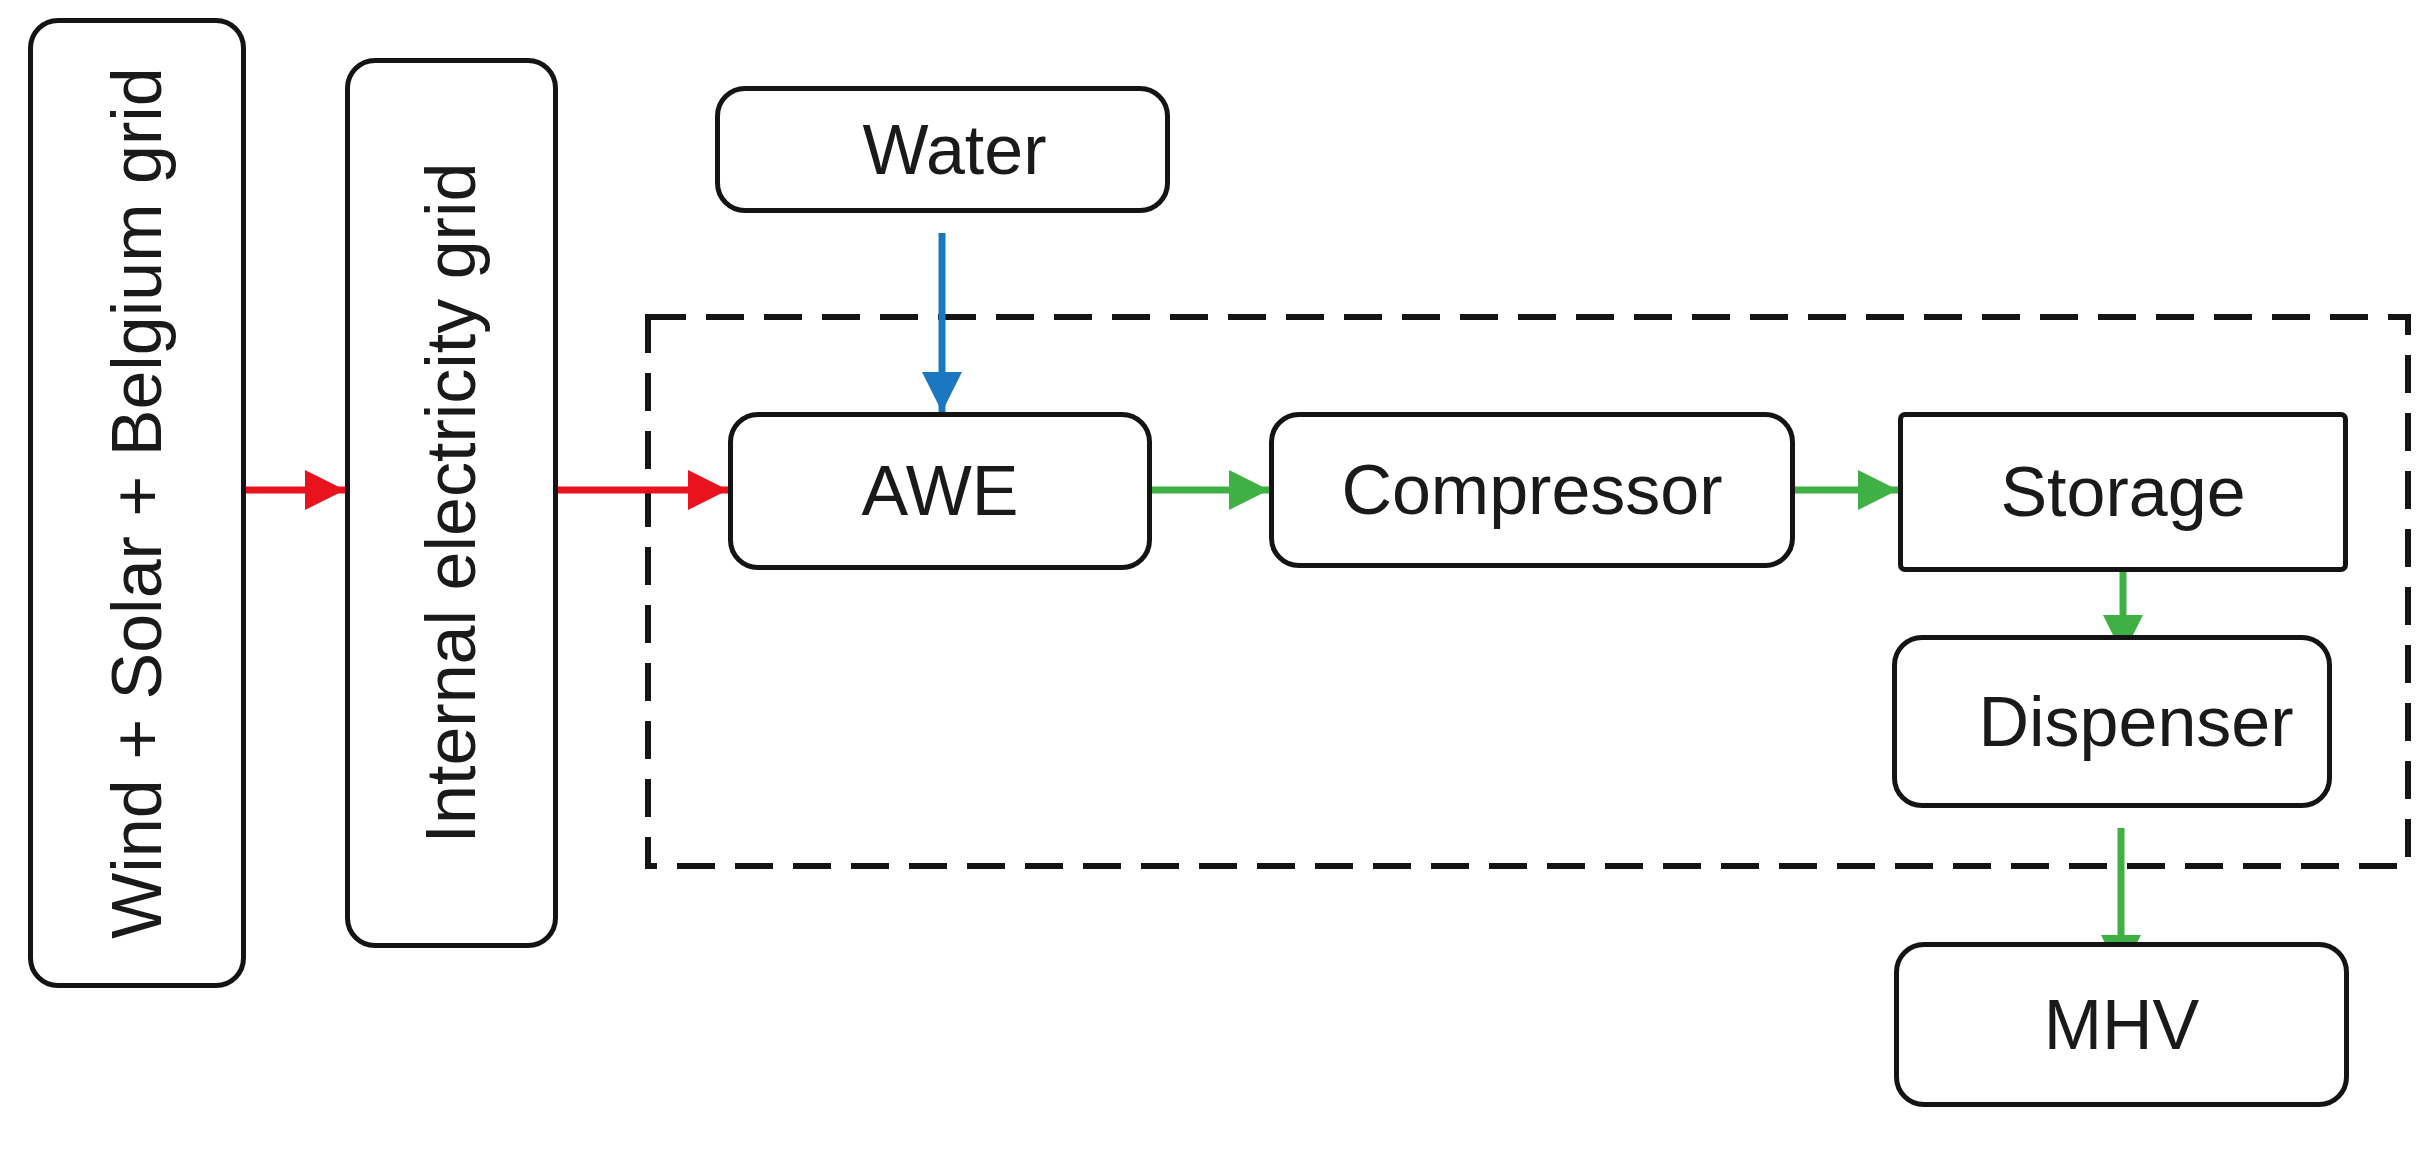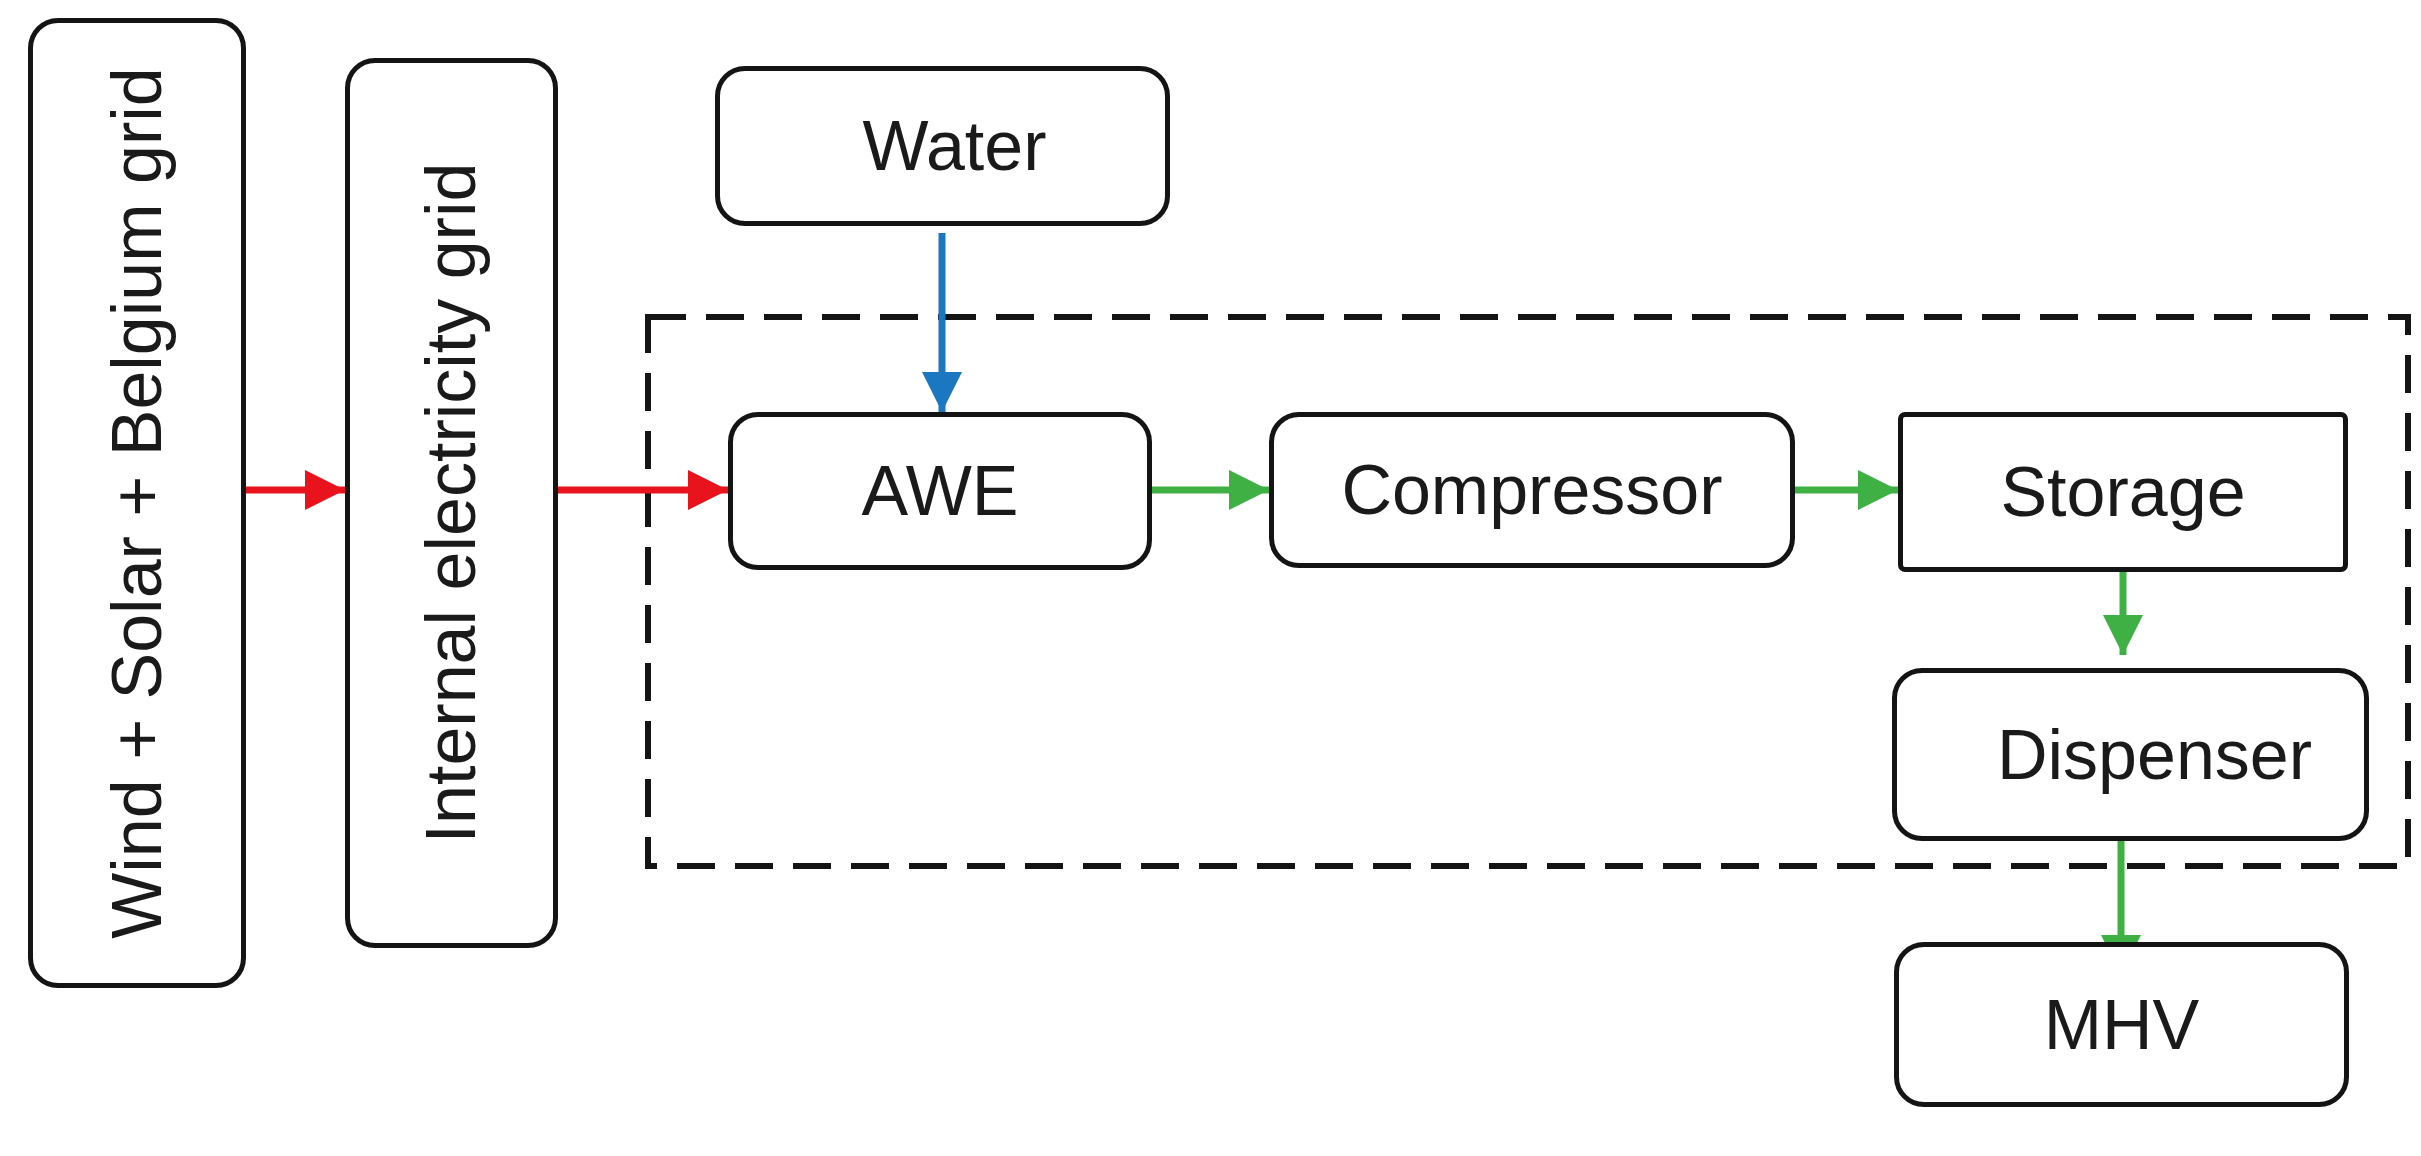--- a/index.html
+++ b/index.html
@@ -80,37 +80,37 @@
   </svg>
 
   <div class="node" style="left:28px; top:18px; width:218px; height:970px;">
     <span class="vlabel">Wind + Solar + Belgium grid</span>
   </div>
 
   <div class="node" style="left:345px; top:58px; width:213px; height:890px;">
     <span class="vlabel">Internal electricity grid</span>
   </div>
 
-  <div class="node" style="left:715px; top:66px; width:455px; height:160px;padding-left:24px;">
+  <div class="node" style="left:715px; top:86px; width:455px; height:127px;padding-left:24px;">
     <span class="label">Water</span>
   </div>
 
   <div class="node" style="left:728px; top:412px; width:424px; height:158px;">
     <span class="label">AWE</span>
   </div>
 
   <div class="node" style="left:1269px; top:412px; width:526px; height:156px;">
     <span class="label">Compressor</span>
   </div>
 
   <div class="node" style="left:1898px; top:412px; width:450px; height:160px;border-radius:7px;">
     <span class="label">Storage</span>
   </div>
 
-  <div class="node" style="left:1892px; top:668px; width:477px; height:173px;padding-left:48px;">
+  <div class="node" style="left:1892px; top:635px; width:440px; height:173px;padding-left:48px;">
     <span class="label">Dispenser</span>
   </div>
 
   <div class="node" style="left:1894px; top:942px; width:455px; height:165px;">
     <span class="label">MHV</span>
   </div>
 
 </div>
 
 </body></html>

